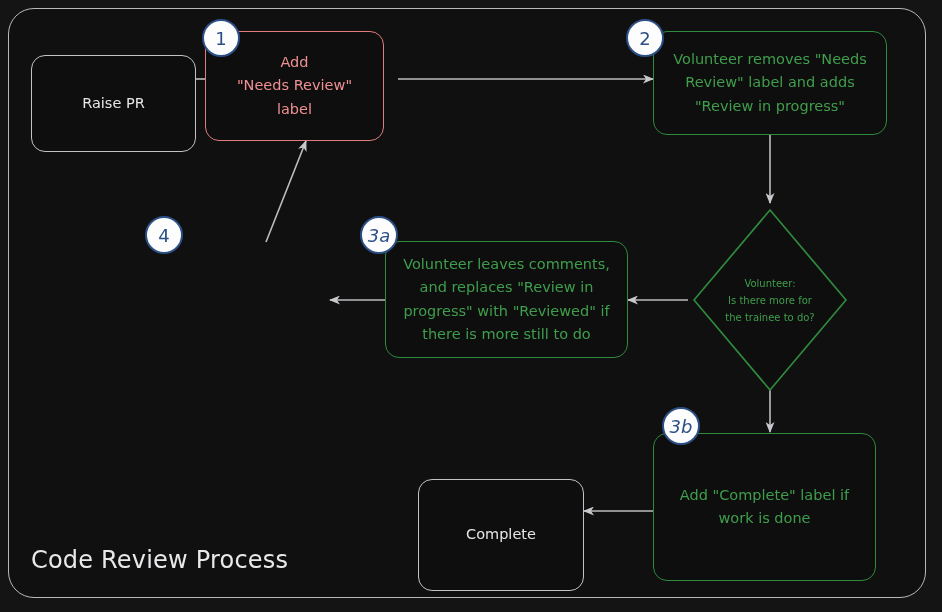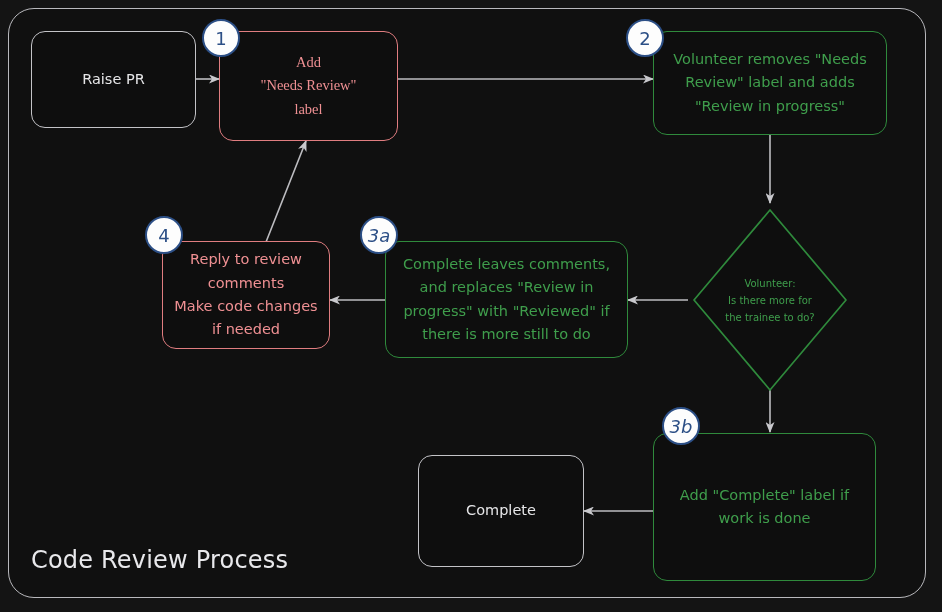--- a/index.html
+++ b/index.html
@@ -48,20 +48,21 @@
   }
   .node .lbl {
     display: block;
     white-space: pre-line;
   }
   .node.neutral {
     border-color: #c3c3c7;
     color: #e6e6e8;
     font-size: 14.5px;
     line-height: 1.45;
+    margin-top: 24px;
   }
   .node.red {
     border-color: #e07d80;
     color: #ef9093;
     font-size: 14.5px;
     line-height: 1.62;
   }
   .node.green {
     border-color: #2f8a3c;
     color: #3f9e4c;
@@ -136,21 +137,21 @@
       <line x1="385" y1="300" x2="330" y2="300"></line>
       <line x1="266" y1="242" x2="306" y2="141"></line>
       <line x1="653" y1="511" x2="584" y2="511"></line>
     </g>
   </svg>
 
   <div class="node neutral" style="left:31px; top:31px; width:165px; height:97px;">
     <span class="lbl">Raise PR</span>
   </div>
 
-  <div class="node red" style="left:219px; top:31px; width:179px; height:110px;font-family:Liberation Serif, serif;">
+  <div class="node red" style="left:205px; top:31px; width:179px; height:110px;">
     <span class="lbl">Add
 "Needs Review"
 label</span>
   </div>
   <div class="badge" style="left:202px; top:19px;">1</div>
 
   <div class="node green" style="left:653px; top:31px; width:234px; height:104px;">
     <span class="lbl">Volunteer removes "Needs
 Review" label and adds
 "Review in progress"</span>
@@ -160,33 +161,27 @@
   <div class="diamond-wrap" style="left:688px; top:205px; width:164px; height:190px;">
     <svg width="164" height="190" viewBox="0 0 164 190">
       <path d="M82 5 L158 95 L82 185 L6 95 Z" fill="#0e0e0e" stroke="#2f8a3c" stroke-width="1.7" stroke-linejoin="round"></path>
     </svg>
     <div class="diamond-text">Volunteer:
 Is there more for
 the trainee to do?</div>
   </div>
 
   <div class="node green" style="left:385px; top:241px; width:243px; height:117px;">
-    <span class="lbl">Complete leaves comments,
+    <span class="lbl">Volunteer leaves comments,
 and replaces "Review in
 progress" with "Reviewed" if
 there is more still to do</span>
   </div>
   <div class="badge" style="left:360px; top:216px;font-style:italic;">3a</div>
 
-  <div class="node red" style="left:162px; top:241px; width:168px; height:108px;">
-    <span class="lbl">Reply to review
-comments
-Make code changes
-if needed</span>
-  </div>
   <div class="badge" style="left:145px; top:216px;">4</div>
 
   <div class="node green" style="left:653px; top:433px; width:223px; height:148px;">
     <span class="lbl">Add "Complete" label if
 work is done</span>
   </div>
   <div class="badge" style="left:662px; top:407px;font-style:italic;">3b</div>
 
   <div class="node neutral" style="left:418px; top:455px; width:166px; height:112px;border-radius:14px;">
     <span class="lbl">Complete</span>

